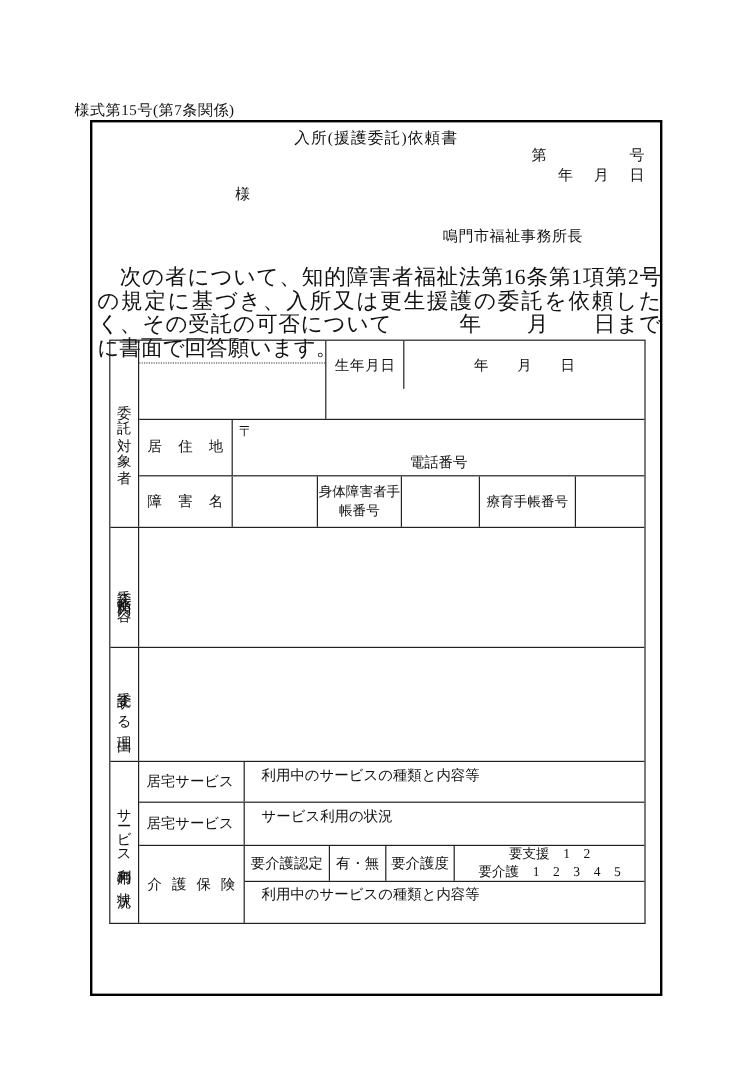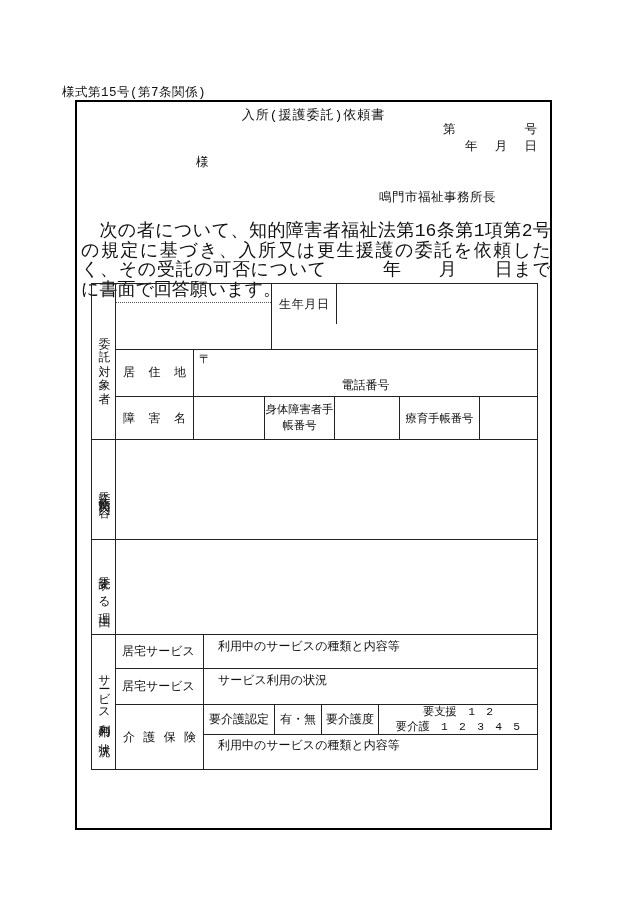--- a/index.html
+++ b/index.html
@@ -1,21 +1,21 @@
 <!DOCTYPE html>
 <html><head>
 <meta charset="utf-8">
 <style>
   html, body { margin: 0; padding: 0; background: #ffffff; }
   .page {
     position: relative;
     width: 630px;
     height: 903px;
     background: #ffffff;
-    font-family: Liberation Mono, monospace;
+    font-family: Liberation Serif, serif;
     color: #111;
     overflow: hidden;
   }
   .form-no {
     position: absolute;
     left: 62px;
     top: 84px;
     font-size: 12.5px;
     letter-spacing: 0.5px;
   }
@@ -55,21 +55,21 @@
     font-size: 12.5px;
   }
   .addressee {
     position: absolute;
     left: 119px;
     top: 52px;
     font-size: 12.5px;
   }
   .sender {
     position: absolute;
-    left: 302px;
+    left: 292px;
     top: 87px;
     font-size: 12.5px;
     letter-spacing: 0.5px;
   }
   .para {
     position: absolute;
     left: 4px;
     top: 120px;
     width: 470px;
     font-size: 18px;
@@ -157,20 +157,21 @@
         <div class="secbody">
 
           <div class="row" style="height:66px">
             <div class="cell br" style="width:156px;display:flex;flex-direction:column">
               <div class="dotted" style="height:19px"></div>
               <div style="flex:1"></div>
             </div>
             <div class="cell" style="flex:1;display:flex;flex-direction:column">
               <div class="row" style="height:40px">
                 <div class="br jlab vcenter" style="width:65px">生年月日</div>
+                <div class="vcenter hcenter" style="flex:1">年　　月　　日</div>
               </div>
             </div>
           </div>
 
           <div class="row" style="height:48px">
             <div class="br jlab vcenter" style="width:78px">居住地</div>
             <div class="cell" style="flex:1">
               <span style="position:absolute;left:5px;top:1px">〒</span>
               <span style="position:absolute;left:0;right:0;bottom:2px;text-align:center">電話番号</span>
             </div>

